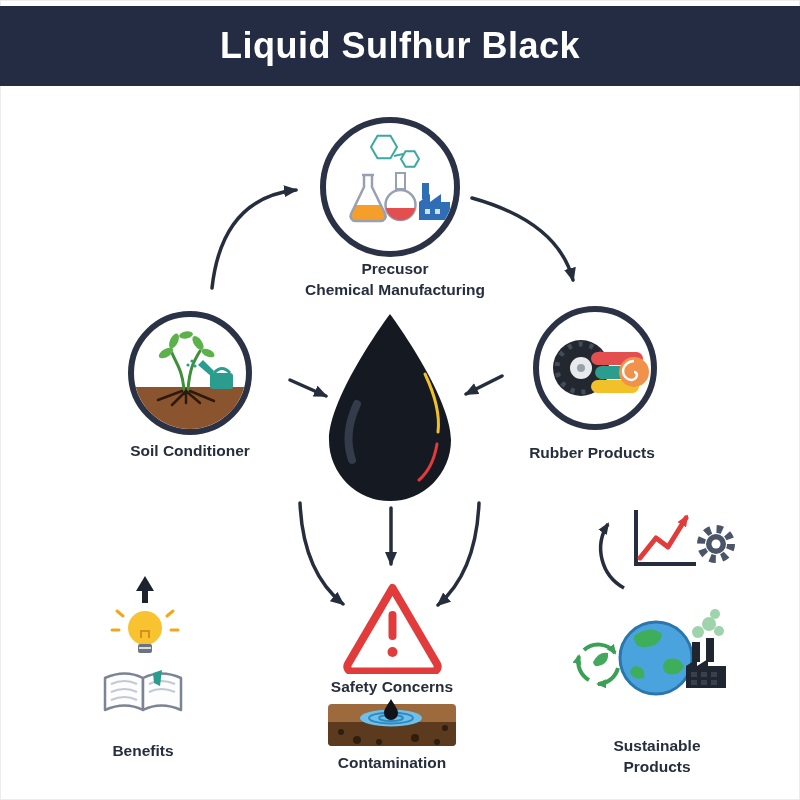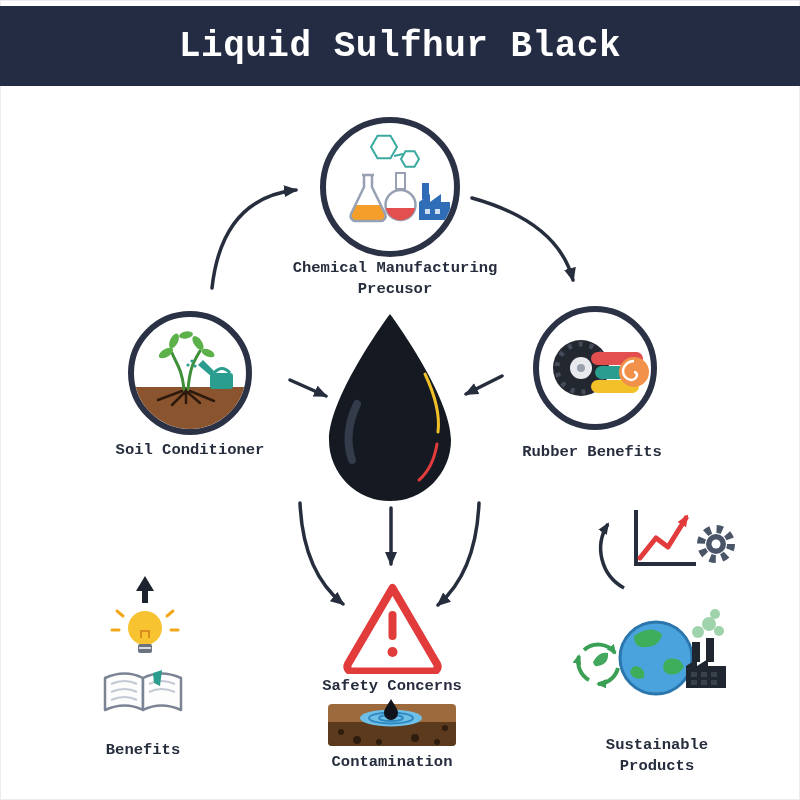--- a/index.html
+++ b/index.html
@@ -1,17 +1,17 @@
 <!DOCTYPE html>
 <html><head>
 <meta charset="utf-8">
 <style>
   html,body{margin:0;padding:0;background:#fff;}
   #page{position:relative;width:800px;height:800px;background:#ffffff;overflow:hidden;
-        font-family:Liberation Mono, monospace;box-shadow:inset 0 0 0 1px #ececec;}
+        font-family:Liberation Sans, sans-serif;box-shadow:inset 0 0 0 1px #ececec;}
   .header{position:absolute;left:0;top:6px;width:800px;height:80px;background:#232c42;
           display:flex;align-items:center;justify-content:center;}
   .header h1{margin:0;color:#ffffff;font-size:36px;font-weight:700;letter-spacing:.5px;}
   .circle-node{position:absolute;border-radius:50%;border:6px solid #2b3245;background:#fff;
                box-sizing:border-box;overflow:hidden;}
   .circle-node svg{position:absolute;left:0;top:0;}
   .label{position:absolute;color:#262d3d;font-weight:600;font-size:15.5px;text-align:center;
          line-height:21px;}
   .abs{position:absolute;}
 </style>
@@ -66,22 +66,22 @@
       </g>
       <g fill="#2f6db6">
         <rect x="96" y="60" width="7" height="16"></rect>
         <path d="M93 97 V79 l11 -8 v8 l11 -8 v8 h9 v18 Z"></path>
         <rect x="99" y="86" width="5" height="5" fill="#cfe0f2"></rect>
         <rect x="109" y="86" width="5" height="5" fill="#cfe0f2"></rect>
       </g>
     </svg>
   </div>
   <div class="label" style="left:250px;top:258px;width:290px;">
+    <span style="display:block">Precusor</span>
     <span style="display:block">Chemical Manufacturing</span>
-    <span style="display:block">Precusor</span>
   </div>
 
   <div class="circle-node" style="left:128px;top:311px;width:124px;height:124px;">
     <svg width="112" height="112" viewBox="0 0 112 112">
       <rect x="0" y="70" width="112" height="42" fill="#8a552e"></rect>
       <g stroke="#2e1a0c" stroke-width="2.5" fill="none" stroke-linecap="round">
         <path d="M52 72 v14 M52 74 l-14 14 M52 74 l14 12 M48 74 l-24 9 M56 74 l24 10"></path>
       </g>
       <g>
         <path d="M50 72 C48 52 42 46 38 36 M54 72 C56 50 60 44 66 34" stroke="#3f8f39" stroke-width="3" fill="none" stroke-linecap="round"></path>
@@ -116,21 +116,21 @@
       <g>
         <rect x="52" y="40" width="52" height="13" rx="6.5" fill="#e34f4f"></rect>
         <rect x="56" y="54" width="50" height="13" rx="6.5" fill="#2a9d8f"></rect>
         <rect x="52" y="68" width="48" height="13" rx="6.5" fill="#f2c029"></rect>
         <circle cx="95" cy="60" r="15" fill="#f2914a"></circle>
         <path d="M95 60 a3 3 0 0 1 3 3 a6 6 0 0 1 -6 5 a9 9 0 0 1 -8 -9 a11 11 0 0 1 11 -10" stroke="#ffffff" stroke-width="2.5" fill="none"></path>
       </g>
     </svg>
   </div>
   <div class="label" style="left:492px;top:442px;width:200px;">
-    <span style="display:block">Rubber Benefits</span>
+    <span style="display:block">Rubber Products</span>
   </div>
 
   <svg class="abs" style="left:340px;top:578px;" width="105" height="96" viewBox="0 0 105 96">
     <path d="M52.5 10 L97 86 a5 5 0 0 1 -4.3 7.5 H12.3 A5 5 0 0 1 8 86 Z" fill="#ffffff" stroke="#e23b3b" stroke-width="8" stroke-linejoin="round"></path>
     <rect x="48.5" y="33" width="8" height="29" rx="4" fill="#e23b3b"></rect>
     <circle cx="52.5" cy="74" r="5" fill="#e23b3b"></circle>
   </svg>
   <div class="label" style="left:292px;top:676px;width:200px;">
     <span>Safety Concerns</span>
   </div>

